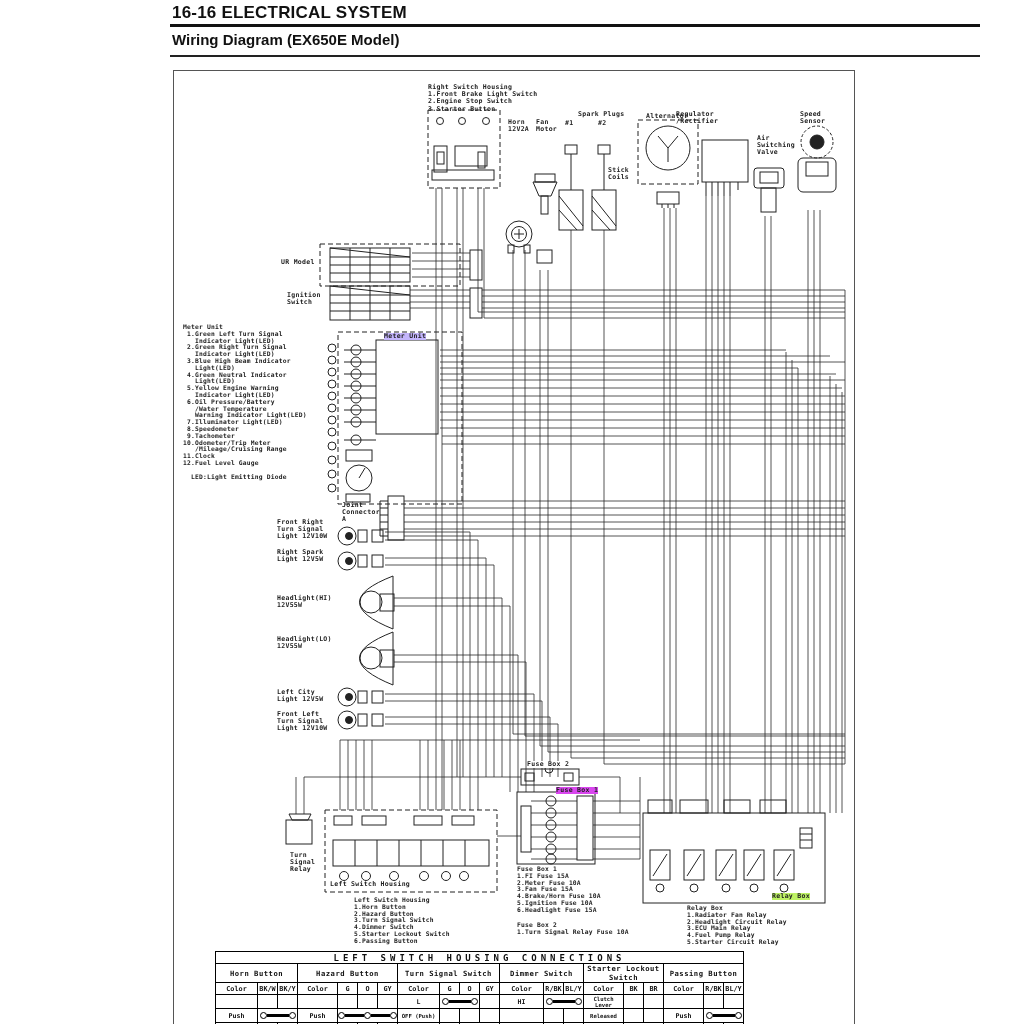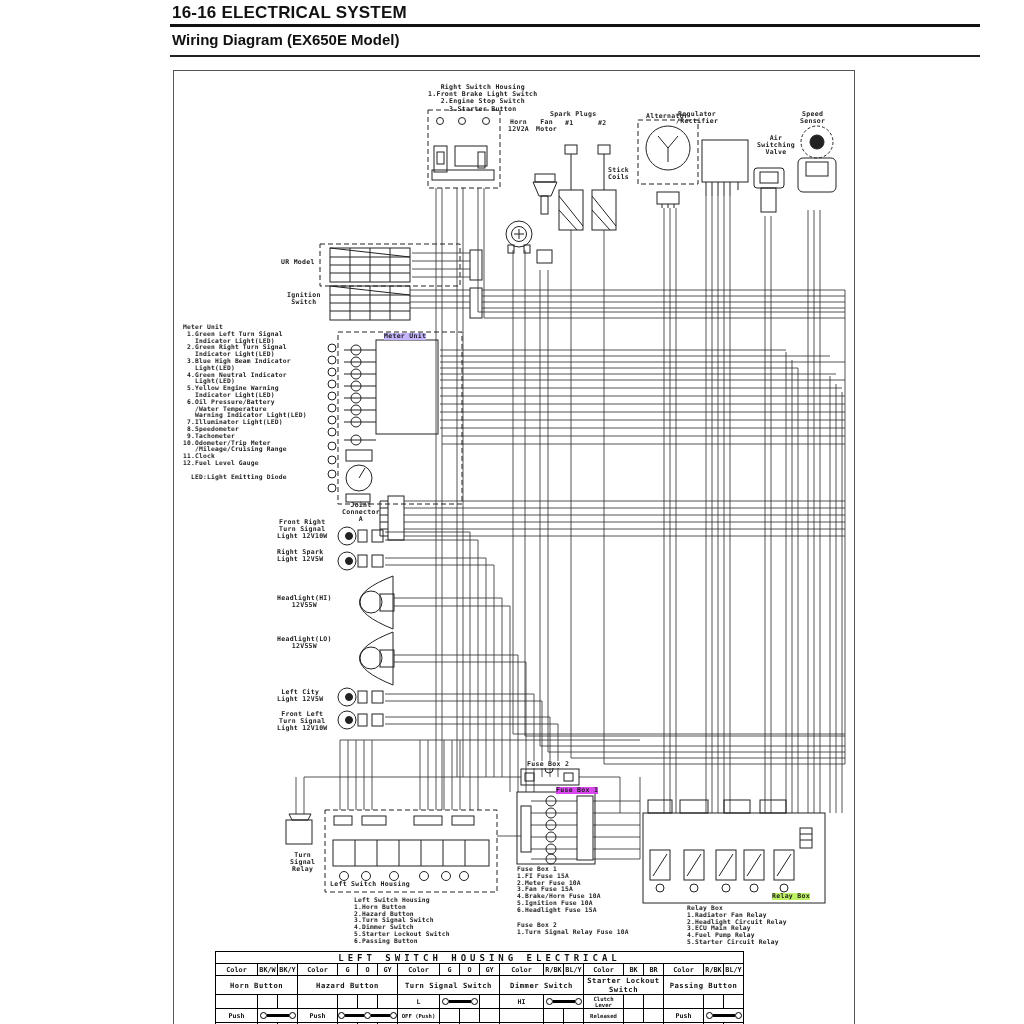--- a/index.html
+++ b/index.html
@@ -3,21 +3,21 @@
 <meta charset="utf-8">
 <style>
   html,body{margin:0;padding:0;background:#fff;}
   body{width:1024px;height:1024px;position:relative;font-family:"Liberation Sans",sans-serif;color:#111;overflow:hidden;}
   .hdr1{position:absolute;left:172px;top:3px;font-size:17px;font-weight:bold;letter-spacing:.2px;}
   .hdr2{position:absolute;left:172px;top:31px;font-size:15px;font-weight:bold;}
   .rule1{position:absolute;left:170px;top:24px;width:810px;height:3px;background:#111;}
   .rule2{position:absolute;left:170px;top:55px;width:810px;height:2px;background:#222;}
   .frame{position:absolute;left:173px;top:70px;width:680px;height:958px;border:1.5px solid #555;}
   svg.wires{position:absolute;left:0;top:0;width:1024px;height:1024px;}
-  .dlab{position:absolute;font-family:"DejaVu Sans Mono",monospace;font-size:6.5px;line-height:7.2px;font-weight:bold;white-space:pre;letter-spacing:.3px;color:#222;text-align:center;}
+  .dlab{position:absolute;font-family:"DejaVu Sans Mono",monospace;font-size:6.5px;line-height:7.2px;font-weight:bold;white-space:pre;letter-spacing:.3px;color:#222;}
   .dlist{position:absolute;font-family:"DejaVu Sans Mono",monospace;font-size:6.3px;line-height:6.8px;font-weight:bold;white-space:pre;letter-spacing:.2px;color:#222;}
   
   table.conn{position:absolute;left:215px;top:951px;border-collapse:collapse;table-layout:fixed;background:#fff;font-family:"DejaVu Sans Mono",monospace;}
   table.conn td{border:1px solid #000;padding:0;text-align:center;vertical-align:middle;overflow:hidden;}
   td.t-title{font-size:9px;font-weight:bold;letter-spacing:4px;height:11px;border:1.5px solid #000;}
   td.t-sec{font-size:7.2px;font-weight:bold;height:10px;letter-spacing:.5px;}
   td.t-col{font-size:6.8px;font-weight:bold;height:11px;}
   td.t-lab{font-size:6.6px;font-weight:bold;height:13px;}
   td.t-lab.small{font-size:5.6px;letter-spacing:0;}
   td.t-cell{height:13px;}
@@ -270,21 +270,21 @@
 </svg>
 
 <div class="dlab" style="left:428px;top:84px">Right Switch Housing
 1.Front Brake Light Switch
 2.Engine Stop Switch
 3.Starter Button</div>
 <div class="dlab" style="left:508px;top:119px">Horn
 12V2A</div>
 <div class="dlab" style="left:536px;top:119px">Fan
 Motor</div>
-<div class="dlab" style="left:550px;top:111px">Spark Plugs</div>
+<div class="dlab" style="left:578px;top:111px">Spark Plugs</div>
 <div class="dlab" style="left:565px;top:120px">#1</div>
 <div class="dlab" style="left:598px;top:120px">#2</div>
 <div class="dlab" style="left:608px;top:167px">Stick
 Coils</div>
 <div class="dlab" style="left:646px;top:113px">Alternator</div>
 <div class="dlab" style="left:676px;top:111px">Regulator
 /Rectifier</div>
 <div class="dlab" style="left:757px;top:135px">Air
 Switching
 Valve</div>
@@ -382,21 +382,29 @@
       <col style="width:20px">
       <col style="width:40px">
       <col style="width:20px">
       <col style="width:20px">
       <col style="width:40px">
       <col style="width:20px">
       <col style="width:20px">
     </colgroup>
   <tbody id="conn-body">
       <tr>
-        <td class="t-title" colspan="20">LEFT SWITCH HOUSING ELECTRICAL</td>
+        <td class="t-title" colspan="20">LEFT SWITCH HOUSING CONNECTIONS</td>
+      </tr>
+      <tr>
+        <td class="t-sec" colspan="3">Horn Button</td>
+        <td class="t-sec" colspan="4">Hazard Button</td>
+        <td class="t-sec" colspan="4">Turn Signal Switch</td>
+        <td class="t-sec" colspan="3">Dimmer Switch</td>
+        <td class="t-sec" colspan="3">Starter Lockout Switch</td>
+        <td class="t-sec" colspan="3">Passing Button</td>
       </tr>
       <tr>
         <td class="t-col">Color</td>
         <td class="t-col">BK/W</td>
         <td class="t-col">BK/Y</td>
         <td class="t-col">Color</td>
         <td class="t-col">G</td>
         <td class="t-col">O</td>
         <td class="t-col">GY</td>
         <td class="t-col">Color</td>
@@ -407,28 +415,20 @@
         <td class="t-col">R/BK</td>
         <td class="t-col">BL/Y</td>
         <td class="t-col">Color</td>
         <td class="t-col">BK</td>
         <td class="t-col">BR</td>
         <td class="t-col">Color</td>
         <td class="t-col">R/BK</td>
         <td class="t-col">BL/Y</td>
       </tr>
       <tr>
-        <td class="t-sec" colspan="3">Horn Button</td>
-        <td class="t-sec" colspan="4">Hazard Button</td>
-        <td class="t-sec" colspan="4">Turn Signal Switch</td>
-        <td class="t-sec" colspan="3">Dimmer Switch</td>
-        <td class="t-sec" colspan="3">Starter Lockout Switch</td>
-        <td class="t-sec" colspan="3">Passing Button</td>
-      </tr>
-      <tr>
         <td class="t-lab"></td>
         <td class="t-cell"></td>
         <td class="t-cell"></td>
         <td class="t-lab"></td>
         <td class="t-cell"></td>
         <td class="t-cell"></td>
         <td class="t-cell"></td>
         <td class="t-lab">L</td>
         <td class="t-cell" colspan="2">
           <span class="cbar">

